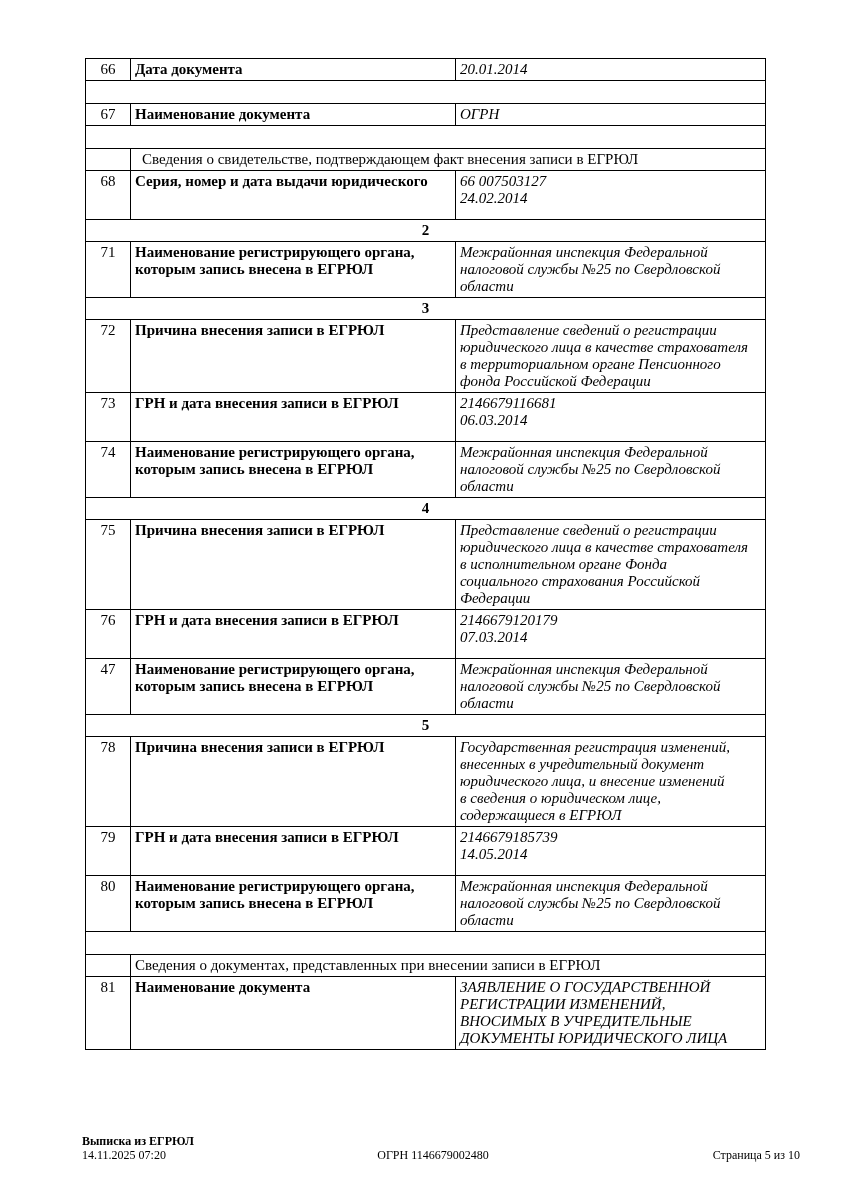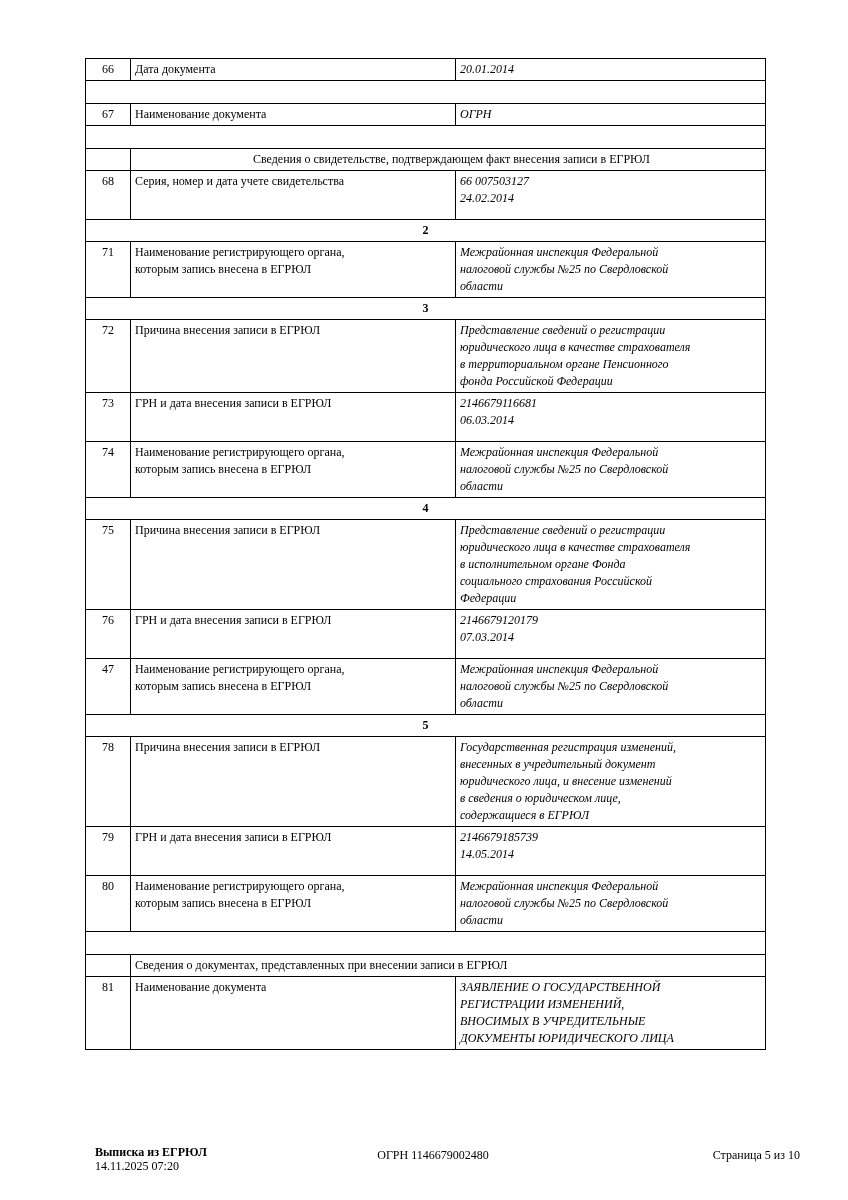--- a/index.html
+++ b/index.html
@@ -22,47 +22,48 @@
   table.egrul {
     position: absolute;
     left: 85px;
     top: 58px;
     width: 680px;
     border-collapse: collapse;
     table-layout: fixed;
   }
   table.egrul td {
     border: 1px solid #000;
-    font-size: 12px;
+    font-size: 15px;
     line-height: 17px;
     padding: 2px 4px;
     vertical-align: top;
     word-wrap: break-word;
   }
   td.c-num {
     text-align: center;
     padding-left: 1px;
     padding-right: 1px;
   }
   td.c-label {
     white-space: pre-line;
+    font-weight: bold;
   }
   td.c-value {
     white-space: pre-line;
     font-style: italic;
   }
   td.c-value.v-pad {
     padding-bottom: 12px;
   }
   td.c-section {
     white-space: nowrap;
     overflow: hidden;
   }
   td.c-section.center {
-    text-align: center;
+    text-align: left;
     padding-left: 11px;
   }
   td.c-number {
     text-align: center;
     font-weight: bold;
     height: 16px;
     line-height: 16px;
     padding: 0 0 0 45px;
   }
   td.c-spacer {
@@ -72,23 +73,22 @@
   .footer {
     position: absolute;
     left: 78px;
     top: 1134px;
     width: 722px;
     font-size: 12px;
     line-height: 14px;
   }
   .footer .f-left {
     position: absolute;
-    left: 17px;
+    left: 4px;
     top: 0;
-    margin-top: 11px;
   }
   .footer .f-doc-type {
     font-weight: bold;
   }
   .footer .f-center {
     position: absolute;
     left: 0;
     right: 12px;
     top: 14px;
     text-align: center;
@@ -127,21 +127,21 @@
         </tr>
         <tr>
           <td class="c-spacer" colspan="3"></td>
         </tr>
         <tr>
           <td class="c-num"></td>
           <td class="c-section center" colspan="2">Сведения о свидетельстве, подтверждающем факт внесения записи в ЕГРЮЛ</td>
         </tr>
         <tr>
           <td class="c-num">68</td>
-          <td class="c-label">Серия, номер и дата учете свидетельства</td>
+          <td class="c-label">Серия, номер и дата выдачи юридического</td>
           <td class="c-value v-pad">66 007503127
 24.02.2014</td>
         </tr>
         <tr>
           <td class="c-number" colspan="3">2</td>
         </tr>
         <tr>
           <td class="c-num">71</td>
           <td class="c-label">Наименование регистрирующего органа,
 которым запись внесена в ЕГРЮЛ</td>

